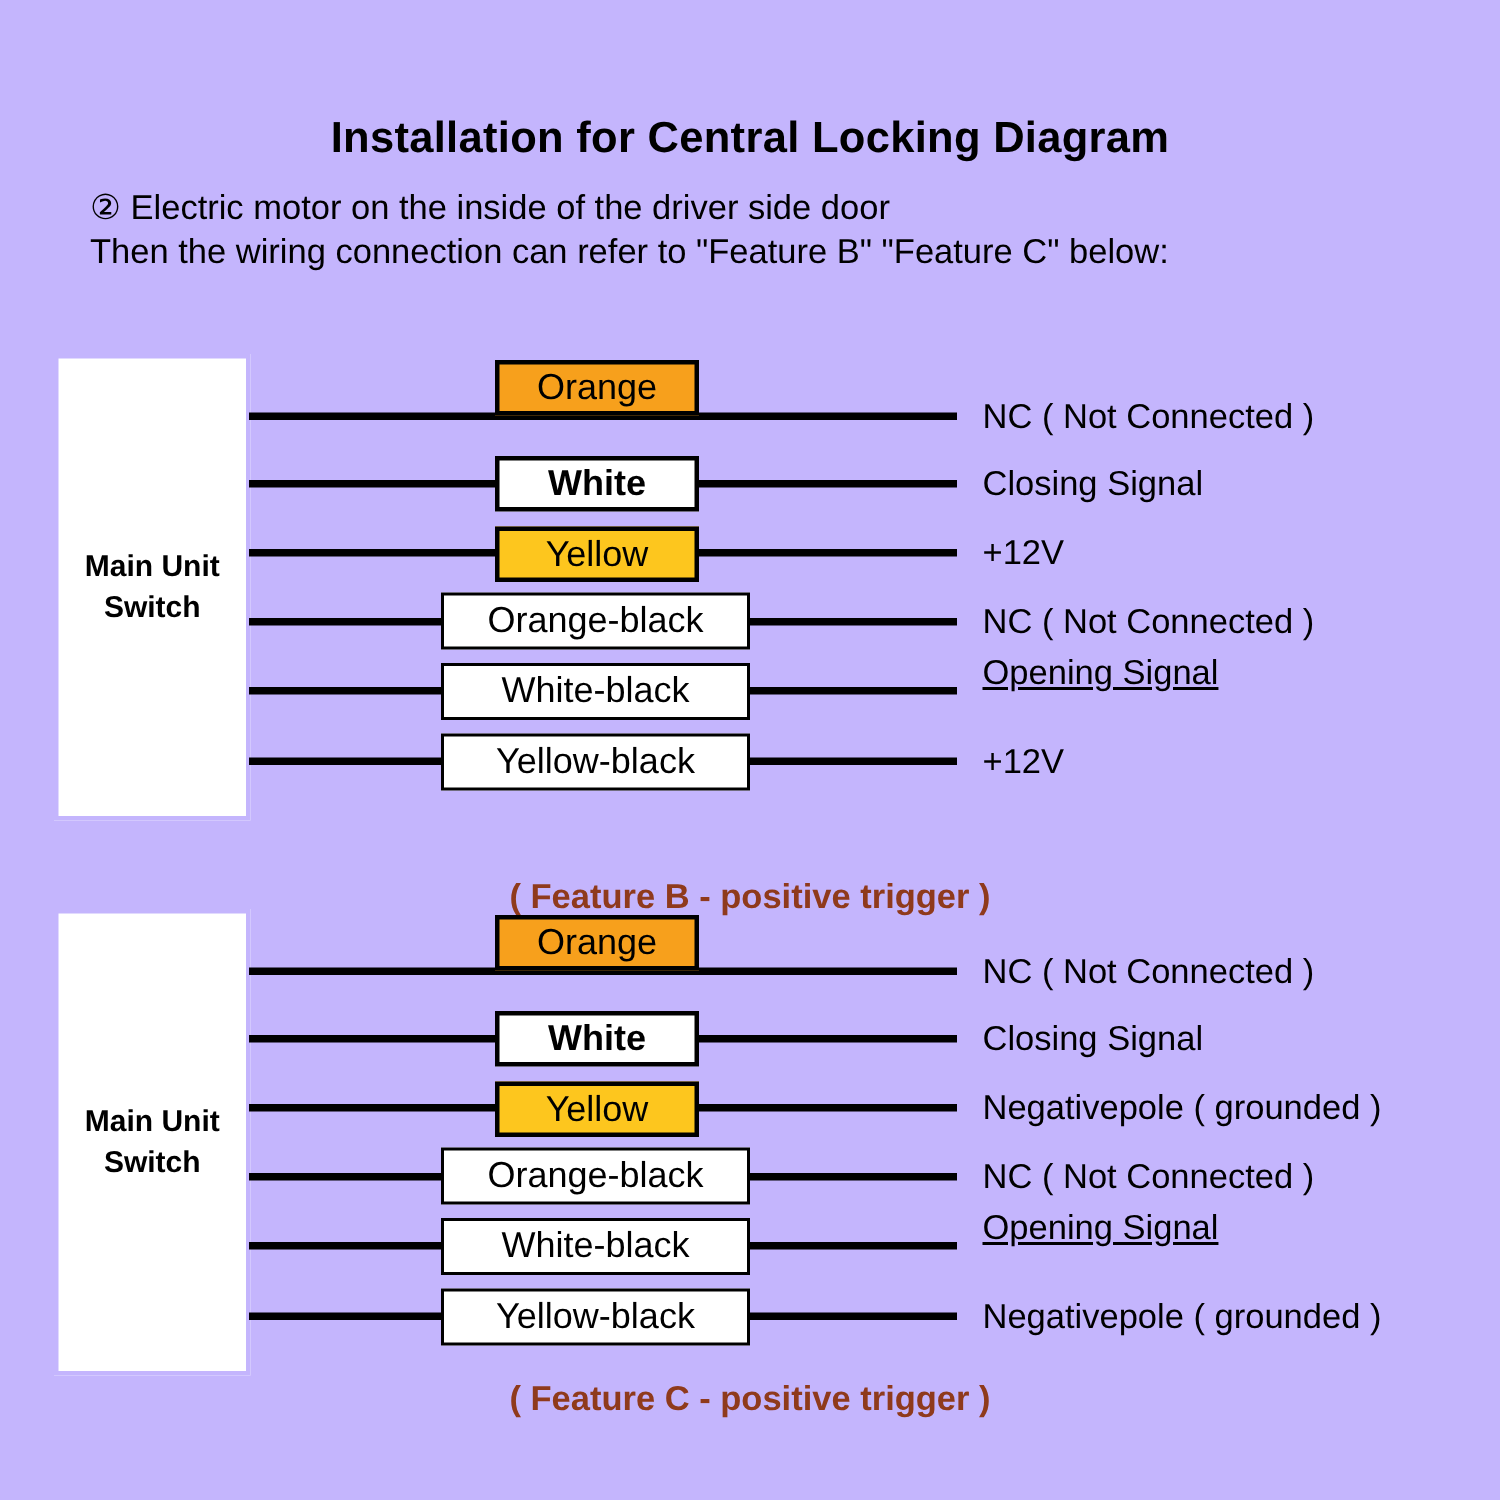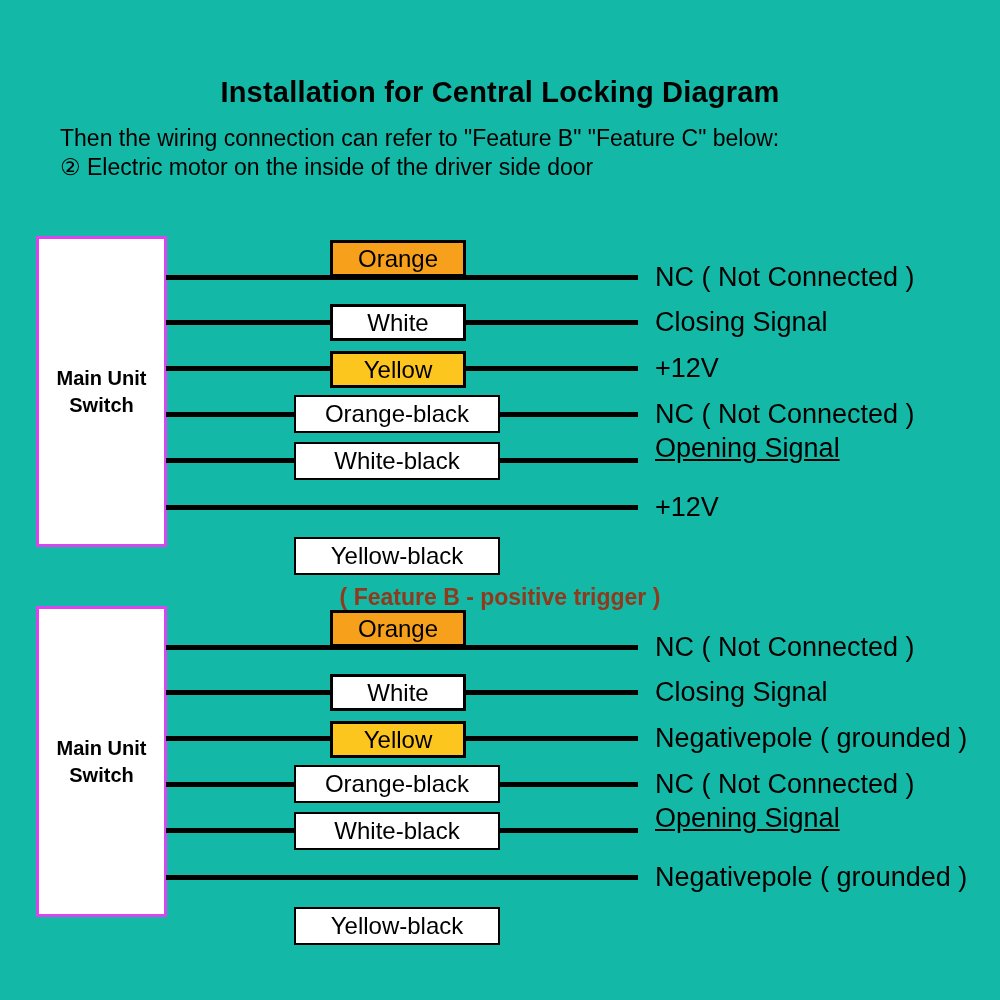--- a/index.html
+++ b/index.html
@@ -1,84 +1,84 @@
 <!DOCTYPE html>
 <html style="--wire: #000000; --caption: #8F3A1C;"><head>
 <meta charset="utf-8">
 <style>
   html,body{margin:0;padding:0;background:#ffffff;}
   .page{
     position:relative;
     width:1000px;height:1000px;
-    background:#14b8a6;
+    background:#c4b5fd;
     font-family:"Liberation Sans","DejaVu Sans",sans-serif;
     color:#000;
     overflow:hidden;
   }
   .title{
     position:absolute;top:76px;left:0;width:1000px;
     text-align:center;
     font-size:29px;font-weight:bold;
     letter-spacing:0.2px;
   }
   .notes{
     position:absolute;top:124px;left:60px;width:900px;
     font-size:23px;line-height:29px;
   }
   .diagram{position:absolute;left:0;width:1000px;height:315px;}
   .diagram.d1{top:236px;}
   .diagram.d2{top:606px;}
   .main-box{
     position:absolute;left:36px;top:0;
     width:131px;height:311px;
-    border:3px solid #d946ef;background:#fff;
+    border:3px solid #c4b5fd;background:#fff;
     box-sizing:border-box;
     display:flex;align-items:center;justify-content:center;
   }
   .main-box-label{
     font-size:20px;font-weight:bold;line-height:27px;
     text-align:center;padding:0 8px;
   }
   .wire{position:absolute;left:166px;width:472px;height:5px;background:var(--wire,#000);}
   .w0{top:39px;} .w1{top:84px;} .w2{top:130px;}
   .w3{top:176px;} .w4{top:222px;} .w5{top:269px;}
   .lbox{
     position:absolute;box-sizing:border-box;
     background:#fff;border:2px solid #000;
     display:flex;align-items:center;justify-content:center;
     font-size:24px;
   }
   .lbox.colored{left:330px;width:136px;height:37px;border-width:3px;}
   .lbox.wide{left:294px;width:206px;height:38px;}
-  .b0{top:4px;} .b1{top:68px;} .b2{top:115px;}
-  .b3{top:159px;} .b4{top:206px;text-align:right;} .b5{top:253px;margin-top:48px;}
+  .b0{top:4px;} .b1{top:68px;font-weight:bold;} .b2{top:115px;}
+  .b3{top:159px;} .b4{top:206px;text-align:right;} .b5{top:253px;}
   .signal{
     position:absolute;left:655px;height:28px;line-height:28px;
-    font-size:27px;white-space:nowrap;
+    font-size:23px;white-space:nowrap;
   }
   .s0{top:27px;} .s1{top:72px;} .s2{top:118px;}
   .s3{top:164px;} .s4{top:198px;text-decoration:underline;} .s5{top:257px;}
   .caption{
     position:absolute;left:0;width:1000px;text-align:center;
     font-size:23px;font-weight:bold;line-height:28px;
     color:var(--caption,#8F3A1C);
   }
   .cap-b{top:550px;margin-top:33px;}
   .cap-c{top:918px;}
 </style>
 </head>
 <body>
 
 <div class="page">
 
   <div class="title">Installation for Central Locking Diagram</div>
 
   <div class="notes">
+    <div>② Electric motor on the inside of the driver side door</div>
     <div>Then the wiring connection can refer to "Feature B" "Feature C" below:</div>
-    <div>② Electric motor on the inside of the driver side door</div>
   </div>
 
   <div class="diagram d1">
     <div class="main-box">
       <div class="main-box-label">Main Unit Switch</div>
     </div>
 
     <div class="wire w0"></div>
     <div class="wire w1"></div>
     <div class="wire w2"></div>
@@ -147,14 +147,15 @@
     </div>
 
     <div class="signal s0">NC ( Not Connected )</div>
     <div class="signal s1">Closing Signal</div>
     <div class="signal s2">Negativepole ( grounded )</div>
     <div class="signal s3">NC ( Not Connected )</div>
     <div class="signal s4">Opening Signal</div>
     <div class="signal s5">Negativepole ( grounded )</div>
   </div>
 
+  <div class="caption cap-c">( Feature C - positive trigger )</div>
 
 </div>
 
 </body></html>

